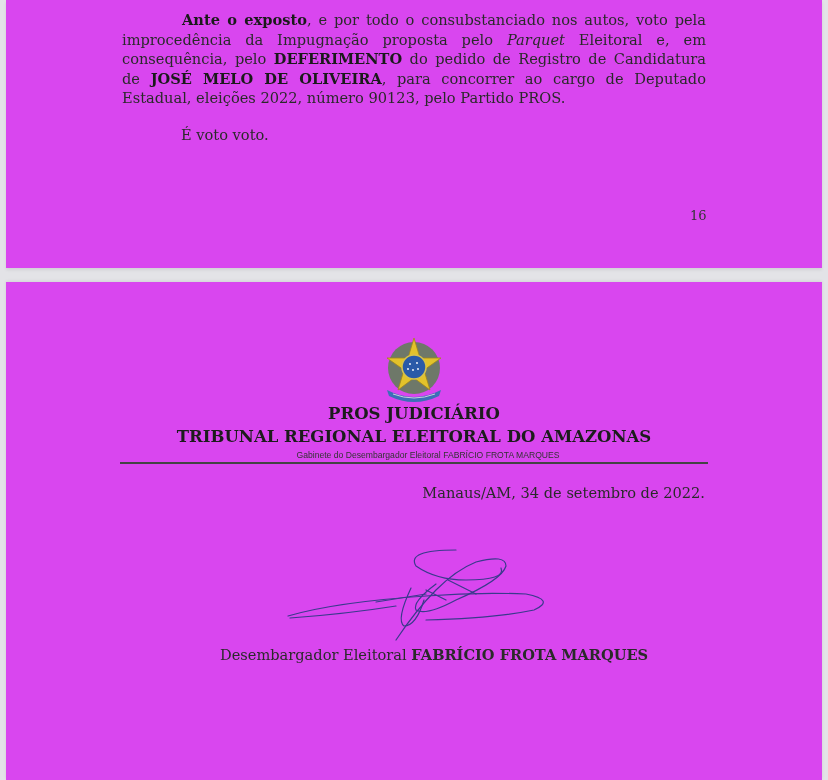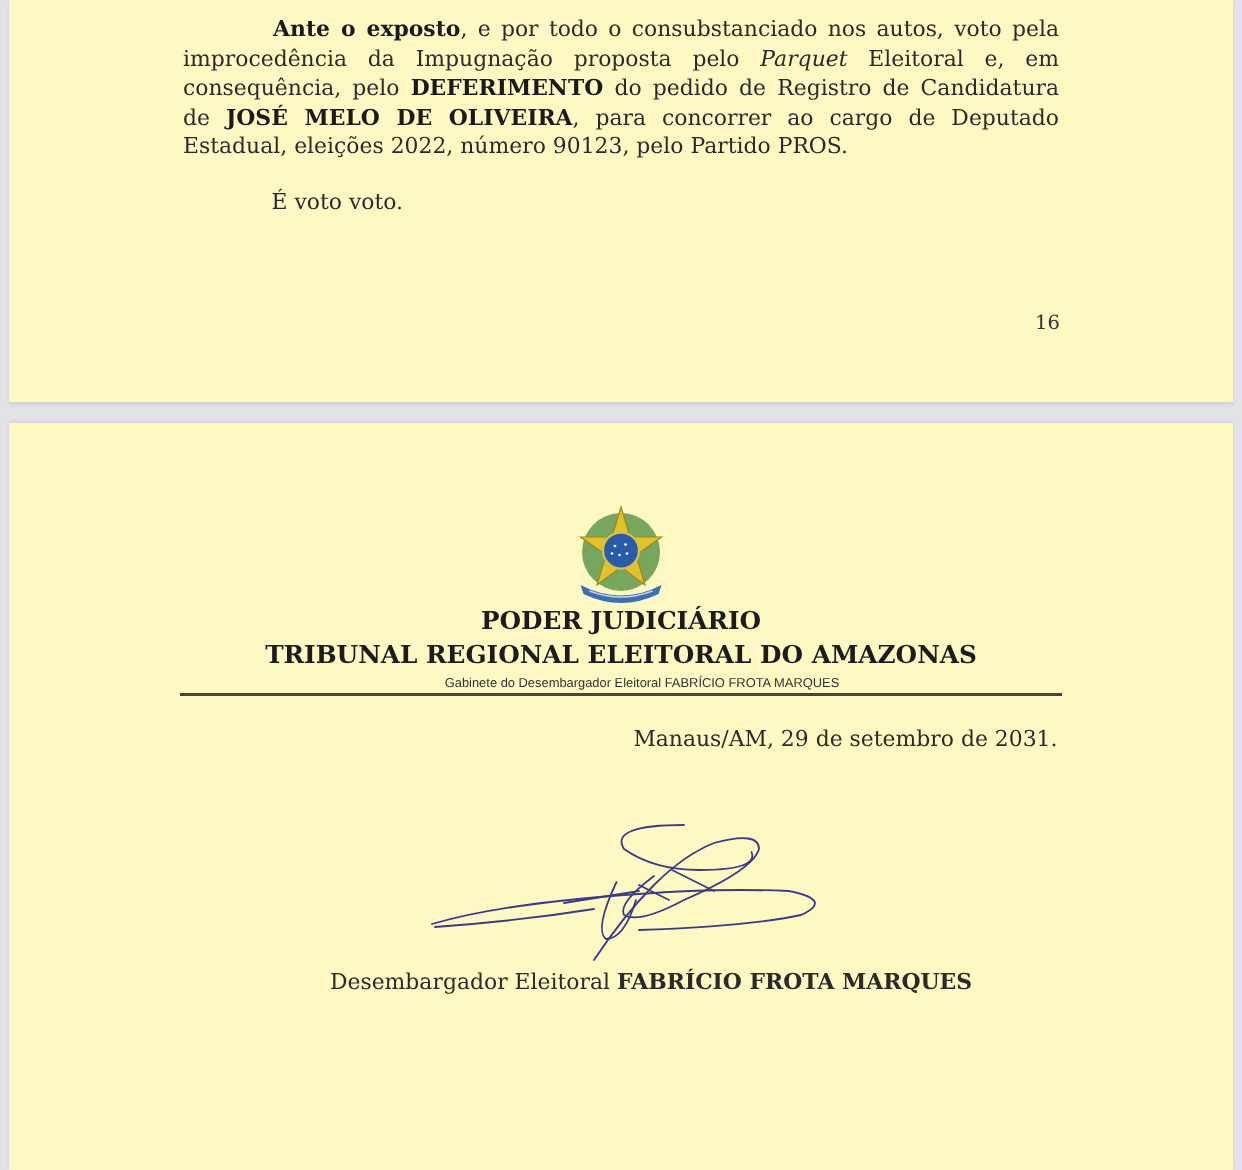--- a/index.html
+++ b/index.html
@@ -4,21 +4,21 @@
 <style>
   html, body { margin:0; padding:0; }
   body {
     width:828px; height:780px; overflow:hidden;
     background:#e3e3e7;
     font-family:"DejaVu Serif", "Liberation Serif", serif;
     color:#222;
     position:relative;
   }
   .page {
-    position:absolute; left:6px; width:816px; background:#fef9c3;
+    position:absolute; left:6px; width:816px; background:#d946ef;
   }
   #page-top { top:0; height:268px; box-shadow:0 2px 3px rgba(0,0,0,0.08); }
   #page-bottom { top:282px; height:498px; box-shadow:0 -1px 3px rgba(0,0,0,0.08); }
 
   .para {
     position:absolute; left:116px; width:584px;
     font-size:14.6px; line-height:19.6px;
     text-align:justify; color:#2a2a2a;
   }
   .para .indent { display:inline-block; width:60px; }
@@ -53,25 +53,25 @@
     <circle cx="35" cy="35" r="12" fill="#2a5aa8"></circle>
     <circle cx="35" cy="35" r="12" fill="none" stroke="#d8c24a" stroke-width="1.5"></circle>
     <circle cx="31" cy="32" r="0.9" fill="#fff"></circle>
       <circle cx="38" cy="31" r="0.9" fill="#fff"></circle>
     <circle cx="34" cy="38" r="0.9" fill="#fff"></circle>
       <circle cx="39" cy="37" r="0.9" fill="#fff"></circle>
     <circle cx="29" cy="37" r="0.9" fill="#fff"></circle>
     <path d="M8,58 Q35,72 62,58 L60,64 Q35,76 10,64 Z" fill="#3b6fb8"></path>
     <path d="M14,62 Q35,70 56,62" stroke="#ccd" stroke-width="1" fill="none"></path>
   </svg>
-  <div class="h1 a">PODER JUDICIÁRIO</div>
+  <div class="h1 a">PROS JUDICIÁRIO</div>
   <div class="h1 b">TRIBUNAL REGIONAL ELEITORAL DO AMAZONAS</div>
   <div class="gab">Gabinete do Desembargador Eleitoral FABRÍCIO FROTA MARQUES</div>
   <div class="rule"></div>
-  <div class="date">Manaus/AM, 29 de setembro de 2031.</div>
+  <div class="date">Manaus/AM, 34 de setembro de 2022.</div>
   <svg class="sig" viewBox="0 0 290 110">
     <g fill="none" stroke="#3a3a8c" stroke-width="1.2" stroke-linecap="round">
       <path d="M12,76 Q60,62 150,56 Q200,52 250,54 Q280,60 258,70 Q220,78 150,80"></path>
       <path d="M14,78 Q70,74 120,66"></path>
       <path d="M120,100 Q140,70 160,50 Q180,30 200,22 Q230,14 230,26 Q226,40 180,60 Q150,76 140,70 Q136,62 160,44"></path>
       <path d="M180,10 Q130,10 140,26 Q160,40 190,40 Q230,40 225,28"></path>
       <path d="M150,50 L170,60 M172,40 L200,54 M100,62 L150,54 M135,48 Q120,80 128,86 Q140,86 148,60"></path>
     </g>
   </svg>
   <div class="signer"><span>Desembargador Eleitoral </span><b>FABRÍCIO FROTA MARQUES</b></div>

